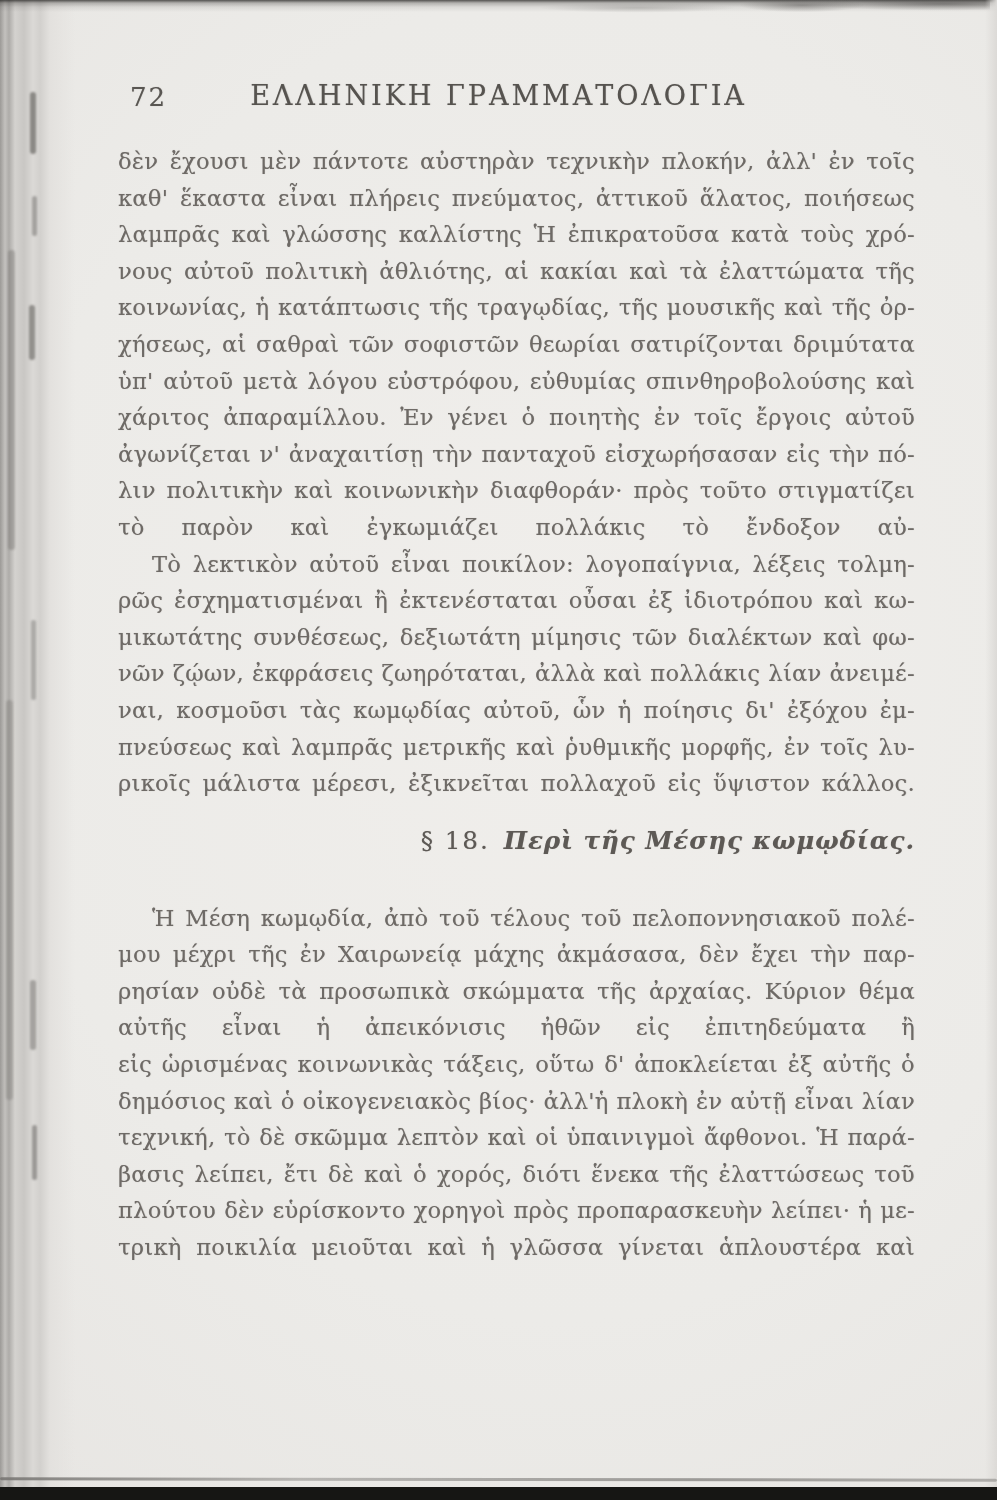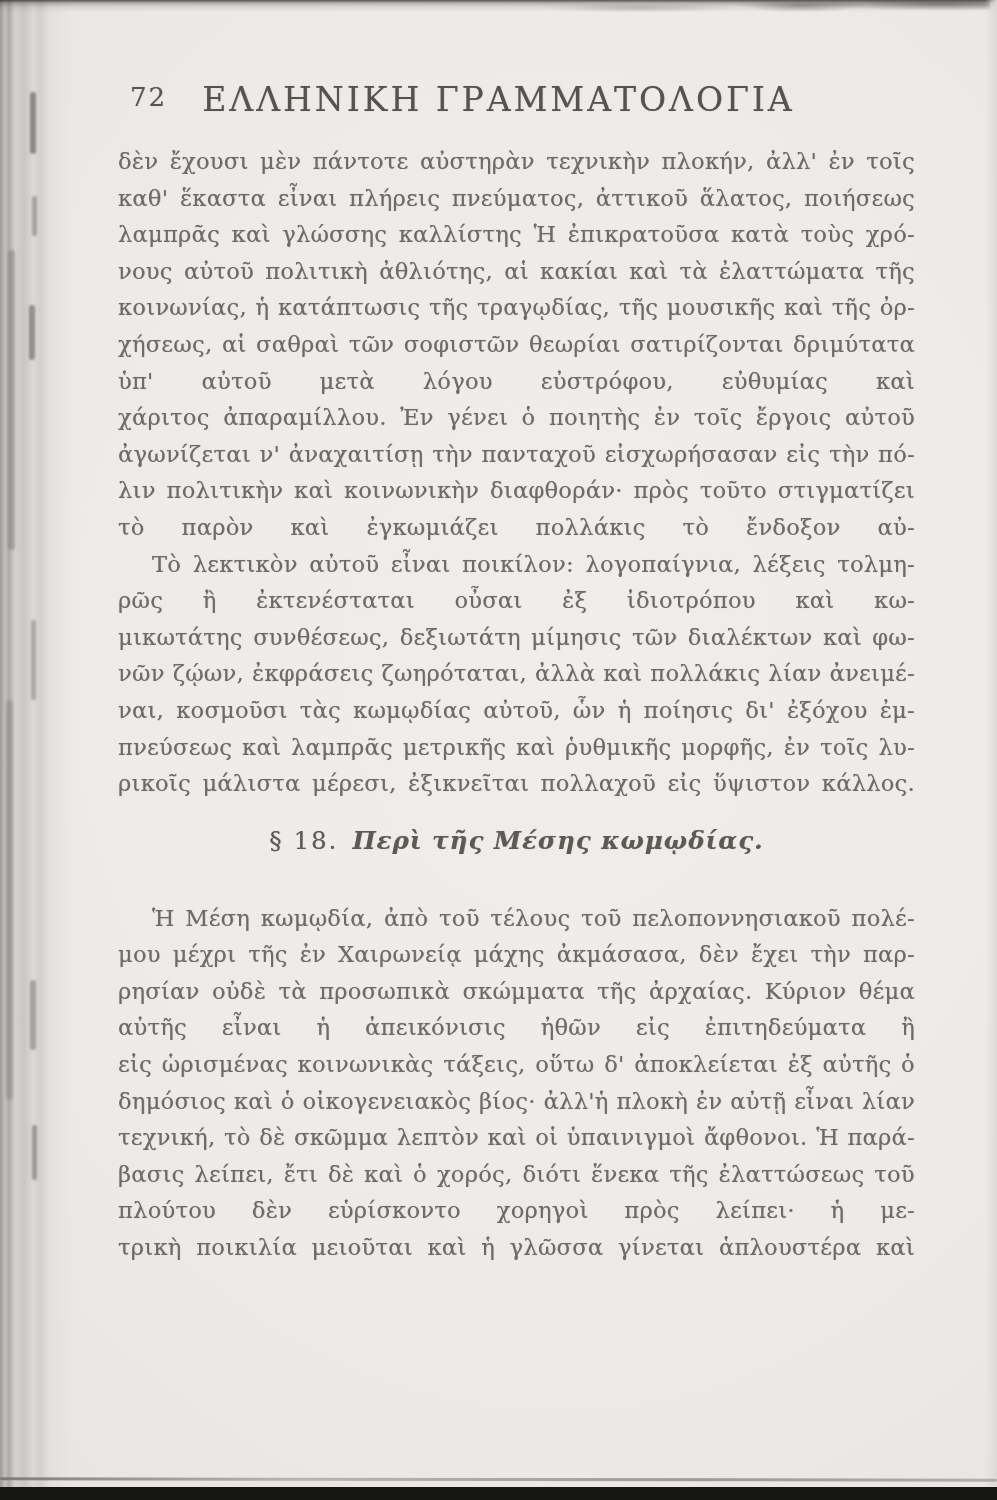--- a/index.html
+++ b/index.html
@@ -55,34 +55,34 @@
   
   .ink{color:#6e6a66;text-shadow:.3px .3px .7px rgba(110,106,102,.55);}
   .page-number{
     position:absolute;left:130px;top:82px;
     font-size:26px;letter-spacing:2px;color:#595652;
     text-shadow:.3px .3px .8px rgba(89,86,82,.5);
   }
   .running-head{
     position:absolute;left:0;right:0;top:80px;
     text-align:center;
-    font-size:33px;letter-spacing:3px;color:#56534f;
+    font-size:27px;letter-spacing:3px;color:#56534f;
     text-shadow:.3px .3px .8px rgba(86,83,79,.5);
   }
   .body-text{
     position:absolute;left:118px;top:143px;width:797px;
     font-size:22.5px;letter-spacing:.3px;
   }
   .para{margin:0;}
   .line{height:36.6px;line-height:36.6px;white-space:nowrap;}
   .line.justified{display:flex;justify-content:space-between;align-items:baseline;}
   .line.indent{padding-left:34px;}
   .section-heading{
     margin:21px 0 41px 0;
-    text-align:center;height:36px;line-height:36px;
+    text-align:right;height:36px;line-height:36px;
     font-size:24.5px;color:#5d5955;
     text-shadow:.3px .3px .7px rgba(93,89,85,.5);
   }
   .section-heading .marker{letter-spacing:2px;margin-right:14px;}
   .section-heading .title{font-style:italic;font-weight:bold;letter-spacing:1px;}
 </style>
 </head>
 <body>
 
 <div class="scan">
@@ -171,20 +171,21 @@
           <span>σατιρίζονται</span>
           <span>δριμύτατα</span>
         </div>
         <div class="line justified">
           <span>ὑπ'</span>
           <span>αὐτοῦ</span>
           <span>μετὰ</span>
           <span>λόγου</span>
           <span>εὐστρόφου,</span>
           <span>εὐθυμίας</span>
+          <span>σπινθηροβολούσης</span>
           <span>καὶ</span>
         </div>
         <div class="line justified">
           <span>χάριτος</span>
           <span>ἀπαραμίλλου.</span>
           <span>Ἐν</span>
           <span>γένει</span>
           <span>ὁ</span>
           <span>ποιητὴς</span>
           <span>ἐν</span>
@@ -230,20 +231,21 @@
           <span>λεκτικὸν</span>
           <span>αὐτοῦ</span>
           <span>εἶναι</span>
           <span>ποικίλον:</span>
           <span>λογοπαίγνια,</span>
           <span>λέξεις</span>
           <span>τολμη-</span>
         </div>
         <div class="line justified">
           <span>ρῶς</span>
+          <span>ἐσχηματισμέναι</span>
           <span>ἢ</span>
           <span>ἐκτενέσταται</span>
           <span>οὖσαι</span>
           <span>ἐξ</span>
           <span>ἰδιοτρόπου</span>
           <span>καὶ</span>
           <span>κω-</span>
         </div>
         <div class="line justified">
           <span>μικωτάτης</span>
@@ -400,20 +402,21 @@
           <span>τῆς</span>
           <span>ἐλαττώσεως</span>
           <span>τοῦ</span>
         </div>
         <div class="line justified">
           <span>πλούτου</span>
           <span>δὲν</span>
           <span>εὑρίσκοντο</span>
           <span>χορηγοὶ</span>
           <span>πρὸς</span>
+          <span>προπαρασκευὴν</span>
           <span>λείπει·</span>
           <span>ἡ</span>
           <span>με-</span>
         </div>
         <div class="line justified">
           <span>τρικὴ</span>
           <span>ποικιλία</span>
           <span>μειοῦται</span>
           <span>καὶ</span>
           <span>ἡ</span>

